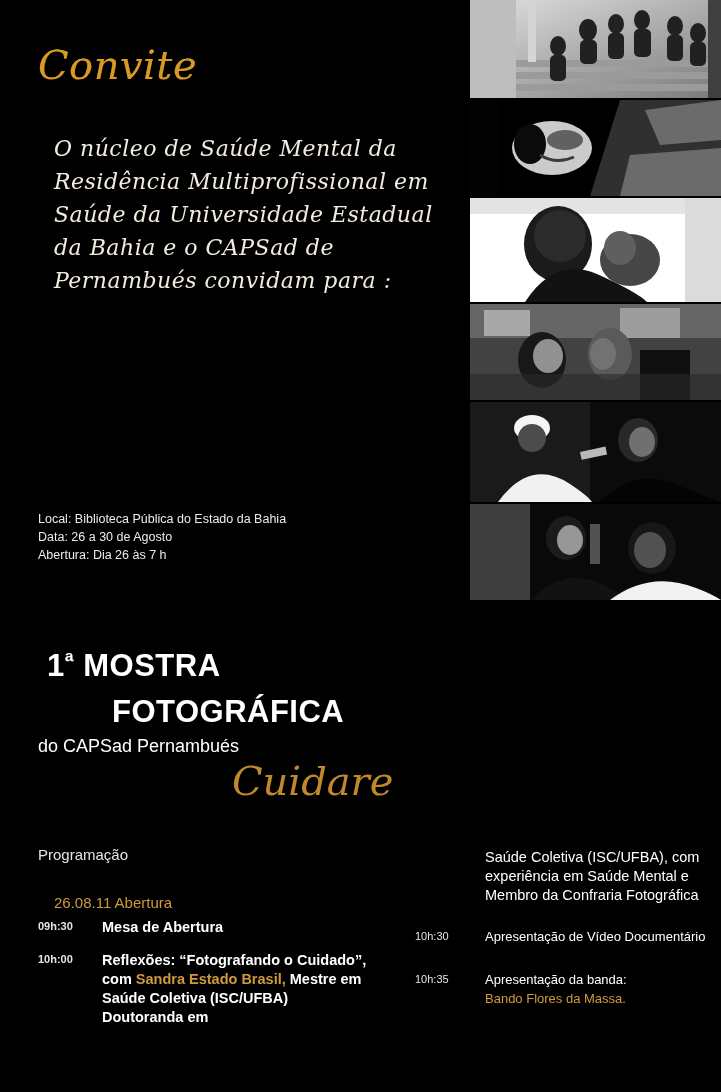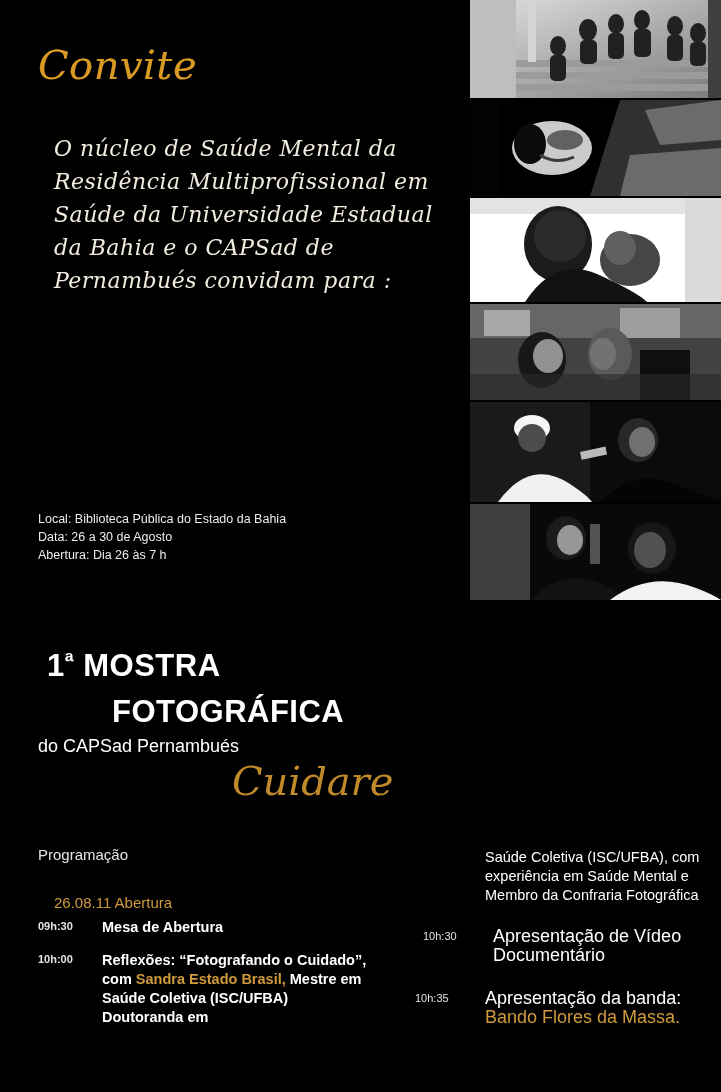--- a/index.html
+++ b/index.html
@@ -93,21 +93,21 @@
     position:absolute;left:0;top:2px;width:54px;
     font-size:11px;color:#e4e4e4;
   }
   .ev{
     margin-left:64px;font-size:14.5px;line-height:19px;color:#ffffff;
   }
   .ev .hl{color:#d09a3c;}
 
   .rrow{position:relative;margin-bottom:12px;}
   .rtime{position:absolute;left:0;top:3px;width:50px;font-size:11px;color:#e4e4e4;}
-  .rev{margin-left:70px;font-size:18px;line-height:19px;color:#ffffff;}
+  .rev{margin-left:70px;font-size:13px;line-height:19px;color:#ffffff;}
   .rev .hl{color:#d09a3c;}
   .cont-text{font-size:14.5px;line-height:19px;color:#ffffff;margin-left:70px;}
 </style>
 </head>
 <body>
 
 <div class="page">
 
   <div class="invite-area">
     <div class="script convite-title">Convite</div>
@@ -263,21 +263,21 @@
       </div>
 
     </div>
 
     <div class="col-right">
 
       <div class="rrow" style="margin-top:8px;">
         <div class="cont-text">Saúde Coletiva (ISC/UFBA), com experiência em Saúde Mental e Membro da Confraria Fotográfica</div>
       </div>
 
-      <div class="rrow" style="margin-top:22px;margin-left:8px;">
+      <div class="rrow" style="margin-top:22px;">
         <div class="rtime">10h:30</div>
         <div class="rev">
           <span>Apresentação de Vídeo Documentário</span>
         </div>
       </div>
 
       <div class="rrow" style="margin-top:24px;">
         <div class="rtime">10h:35</div>
         <div class="rev">
           <span>Apresentação da banda: </span><br><span class="hl">Bando Flores da Massa.</span>

